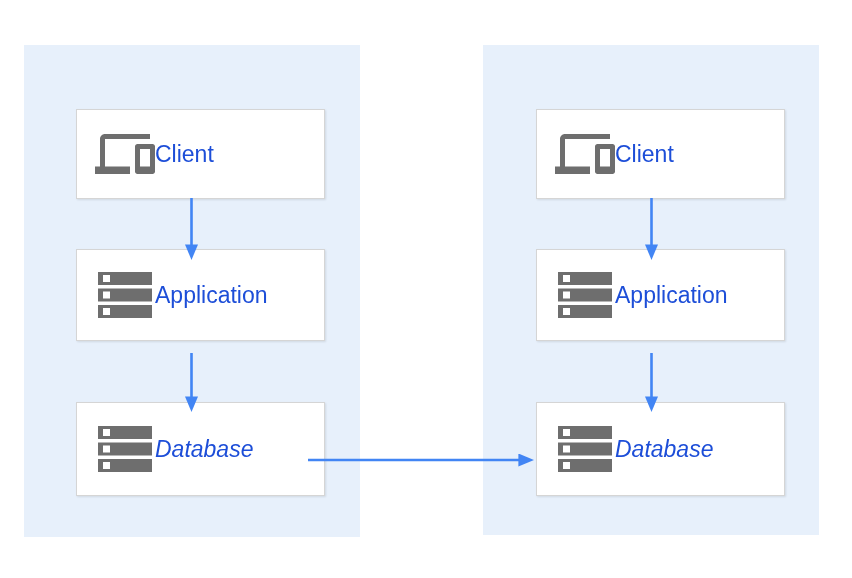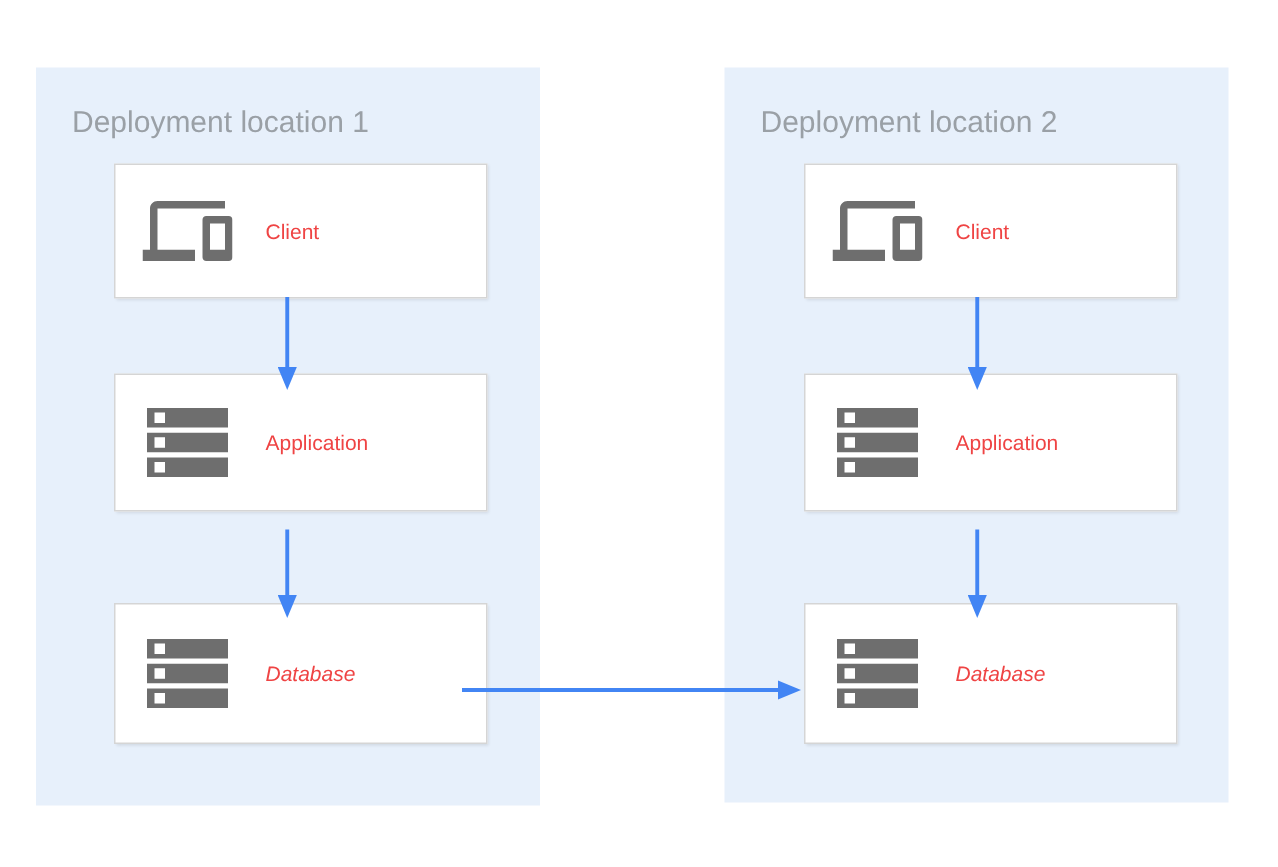--- a/index.html
+++ b/index.html
@@ -50,41 +50,39 @@
   .node.application { top: 204px; height: 90px; }
   .node.database    { top: 357px; height: 92px; font-style: italic; }
   .node .icon-wrap {
     width: 60px;
     display: flex;
     align-items: center;
     justify-content: center;
     flex: 0 0 60px;
   }
   .node .label {
-    margin-left: 22px;
-    font-size: 14px;
-    color: #ef4444;
+    font-size: 23px;
+    color: #1d4ed8;
     white-space: nowrap;
   }
   svg.arrows {
     position: absolute;
     left: 0;
     top: 0;
     width: 852px;
     height: 578px;
     pointer-events: none;
   }
 </style>
 </head>
 <body>
 
 <div class="canvas">
 
   <div class="panel p1">
-    <div class="panel-title">Deployment location 1</div>
 
     <div class="node client">
       <span class="icon-wrap">
         <svg width="60" height="60" viewBox="0 0 24 24" aria-hidden="true">
           <path fill="#6E6E6E" d="M4 6h18V4H4c-1.1 0-2 .9-2 2v11H0v3h14v-3H4V6zm19 2h-6c-.55 0-1 .45-1 1v10c0 .55.45 1 1 1h6c.55 0 1-.45 1-1V9c0-.55-.45-1-1-1zm-1 9h-4v-7h4v7z"></path>
         </svg>
       </span>
       <span class="label">Client</span>
     </div>
 
@@ -115,21 +113,20 @@
             <rect x="5" y="19.5" width="7" height="7"></rect>
             <rect x="5" y="36" width="7" height="7"></rect>
           </g>
         </svg>
       </span>
       <span class="label">Database</span>
     </div>
   </div>
 
   <div class="panel p2">
-    <div class="panel-title">Deployment location 2</div>
 
     <div class="node client">
       <span class="icon-wrap">
         <svg width="60" height="60" viewBox="0 0 24 24" aria-hidden="true">
           <path fill="#6E6E6E" d="M4 6h18V4H4c-1.1 0-2 .9-2 2v11H0v3h14v-3H4V6zm19 2h-6c-.55 0-1 .45-1 1v10c0 .55.45 1 1 1h6c.55 0 1-.45 1-1V9c0-.55-.45-1-1-1zm-1 9h-4v-7h4v7z"></path>
         </svg>
       </span>
       <span class="label">Client</span>
     </div>
 

